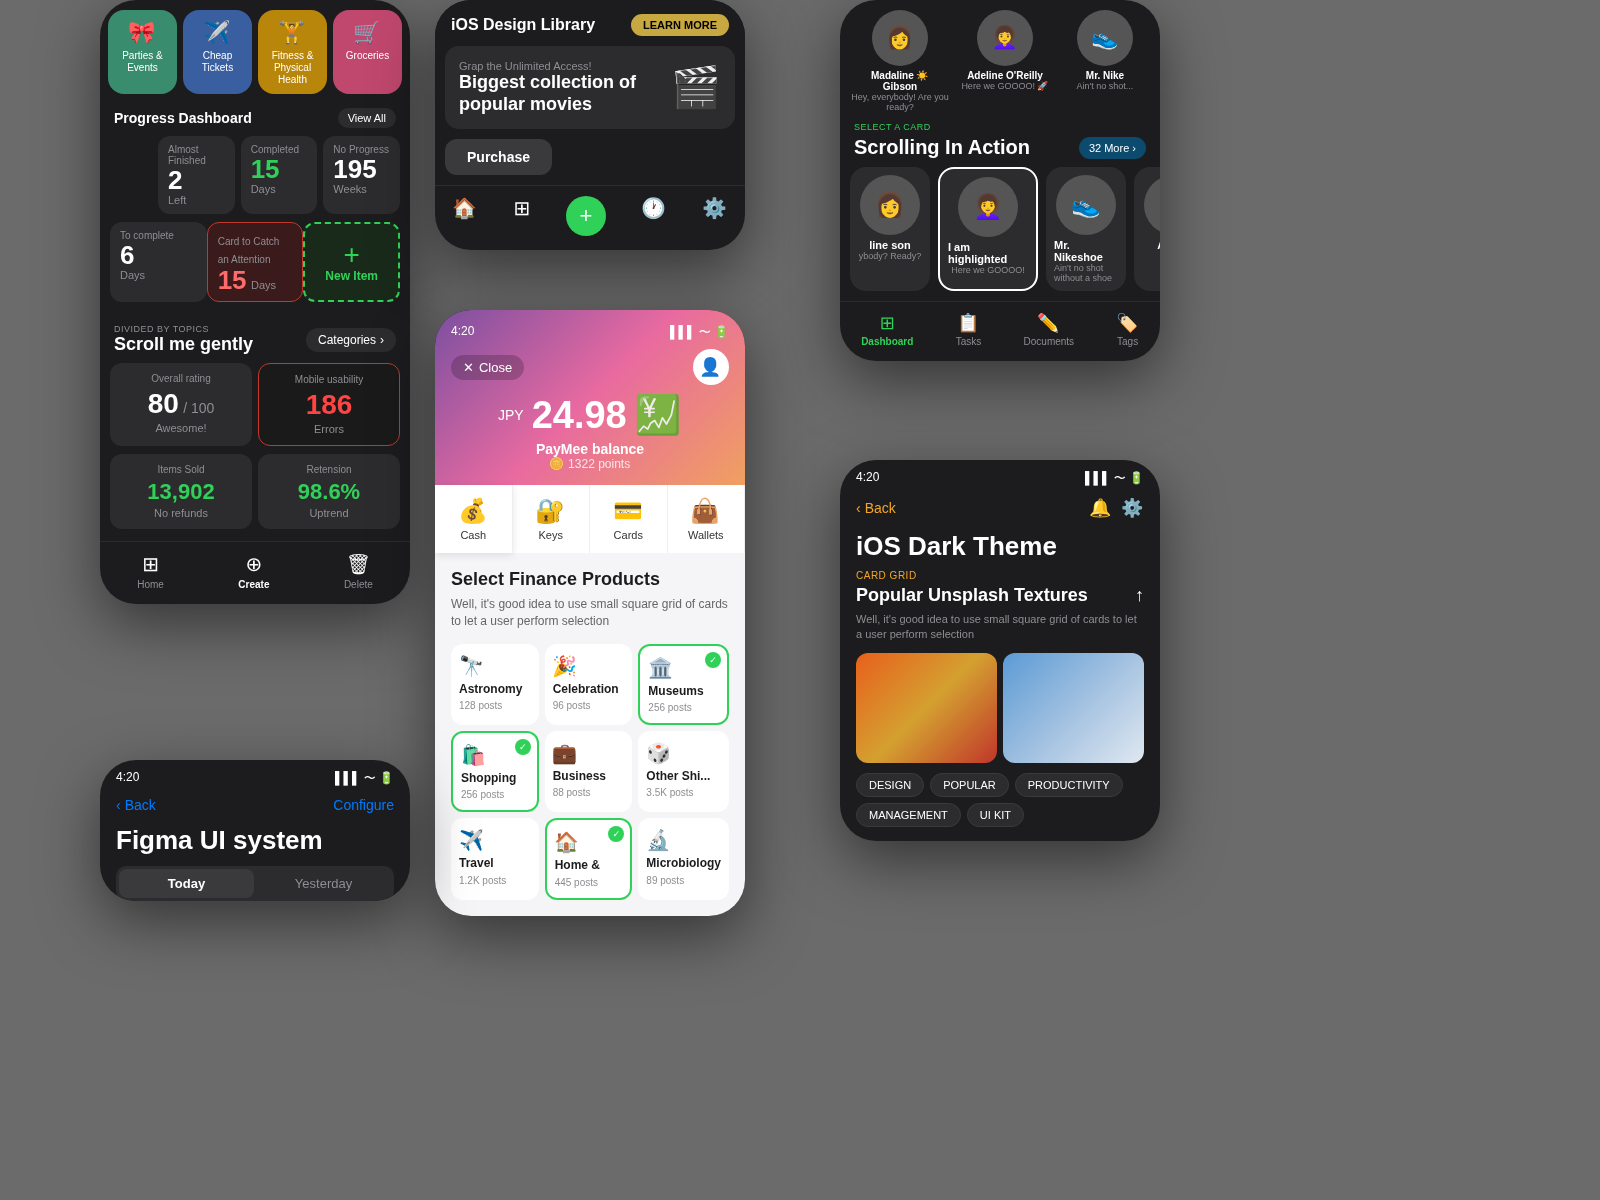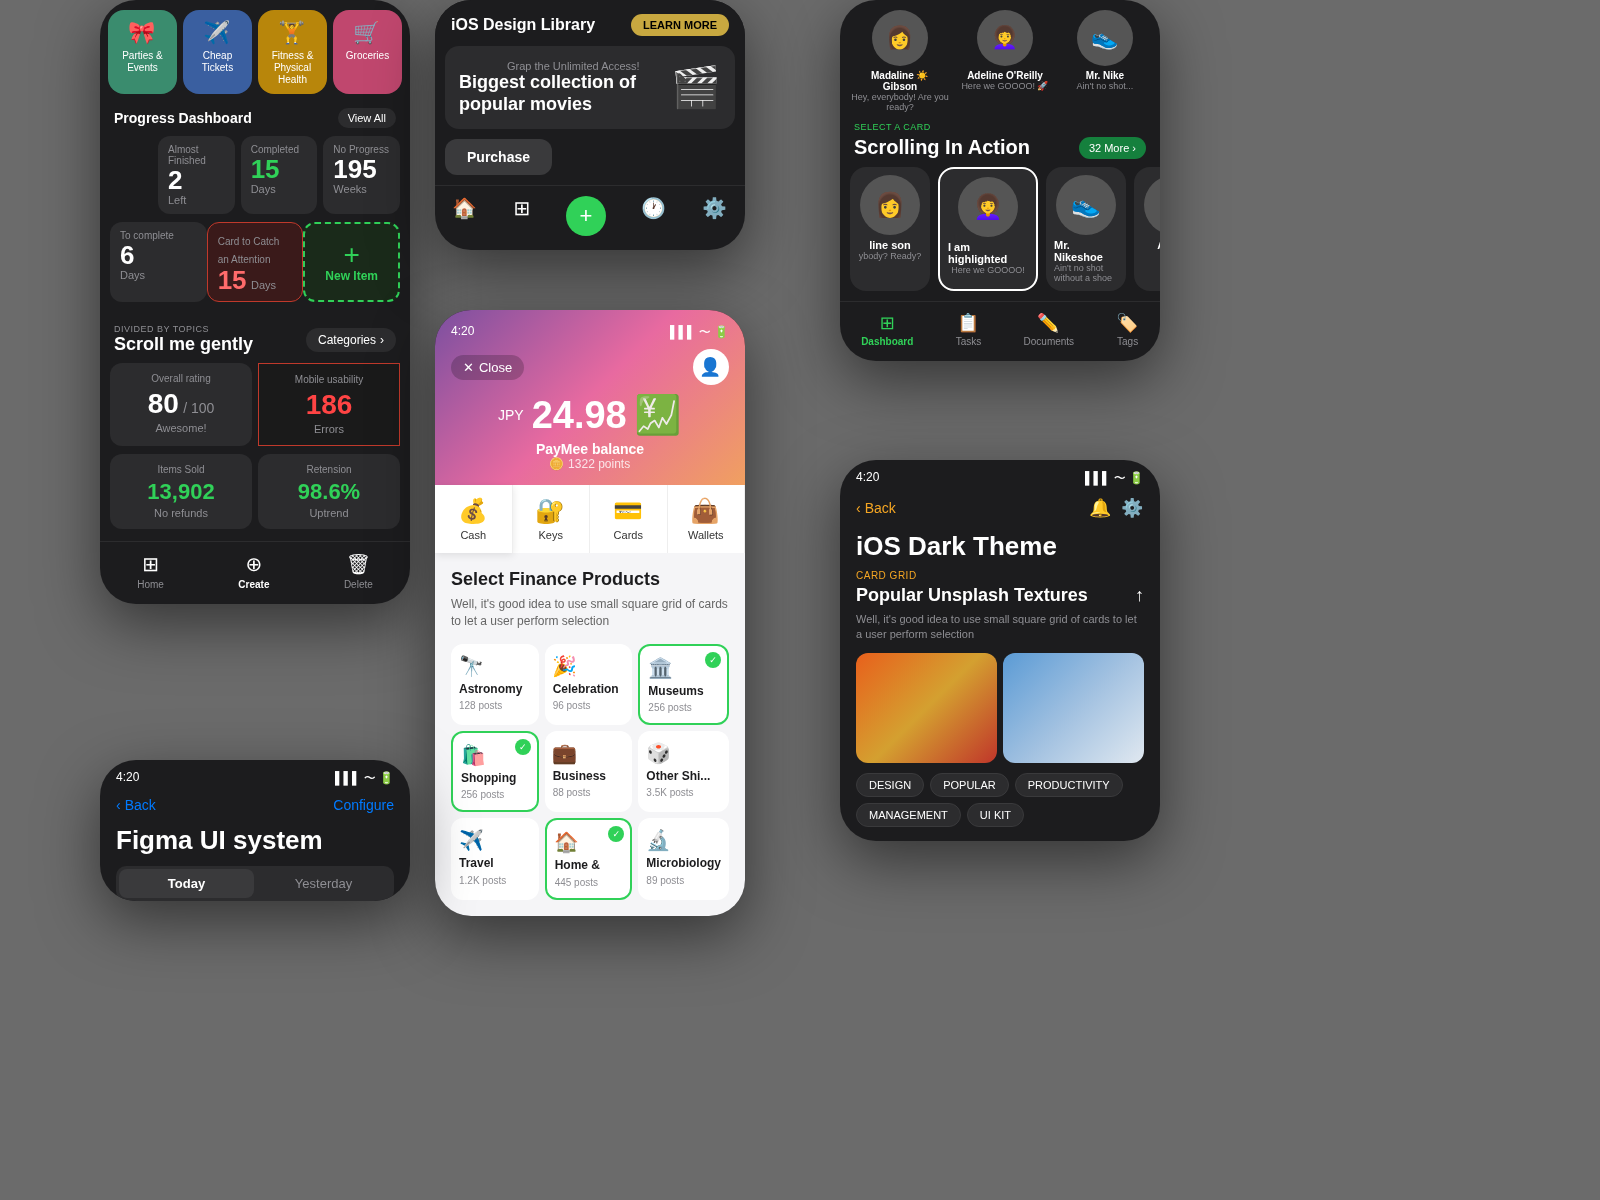--- a/index.html
+++ b/index.html
@@ -143,21 +143,21 @@
     }
     .rating-cell {
       background: #2c2c2e;
       border-radius: 12px;
       padding: 10px;
       text-align: center;
     }
     .rating-cell-red {
       background: #1a1a1a;
       border: 1.5px solid #c0392b;
-      border-radius: 0;
+      border-radius: 12px;
       padding: 10px;
       text-align: center;
     }
     .rating-label { font-size: 10px; color: #8e8e93; margin-bottom: 4px; }
     .rating-value { font-size: 28px; font-weight: 800; color: #fff; }
     .rating-denom { font-size: 14px; font-weight: 400; color: #8e8e93; }
     .rating-sub { font-size: 11px; color: #8e8e93; margin-top: 2px; }
     .rating-red { color: #ff4444; font-size: 28px; font-weight: 800; }
 
     .sales-grid {
@@ -220,21 +220,21 @@
     }
     .design-promo {
       background: #2c2c2e;
       margin: 0 10px;
       border-radius: 14px;
       padding: 14px;
       display: flex;
       justify-content: space-between;
       align-items: center;
     }
-    .promo-text .promo-sub { font-size: 11px; color: #8e8e93; margin-left: 48px; }
+    .promo-text .promo-sub { font-size: 11px; color: #8e8e93; }
     .promo-text .promo-main { font-size: 18px; font-weight: 800; color: #fff; line-height: 1.2; }
     .promo-emoji { font-size: 40px; }
     .purchase-btn {
       background: #3a3a3c;
       border: none;
       color: #fff;
       border-radius: 12px;
       padding: 10px 22px;
       font-size: 14px;
       font-weight: 600;
@@ -302,21 +302,21 @@
 
     .select-card-label { font-size: 9px; color: #30d158; padding: 4px 14px 2px; letter-spacing: 0.5px; }
     .scrolling-title-row {
       display: flex;
       justify-content: space-between;
       align-items: center;
       padding: 2px 14px 8px;
     }
     .scrolling-title { font-size: 20px; font-weight: 700; }
     .more-btn {
-      background: #15803d;
+      background: #0c4a6e;
       border: none;
       color: #fff;
       border-radius: 14px;
       padding: 5px 10px;
       font-size: 11px;
       cursor: pointer;
     }
 
     .highlighted-row {
       display: flex;

